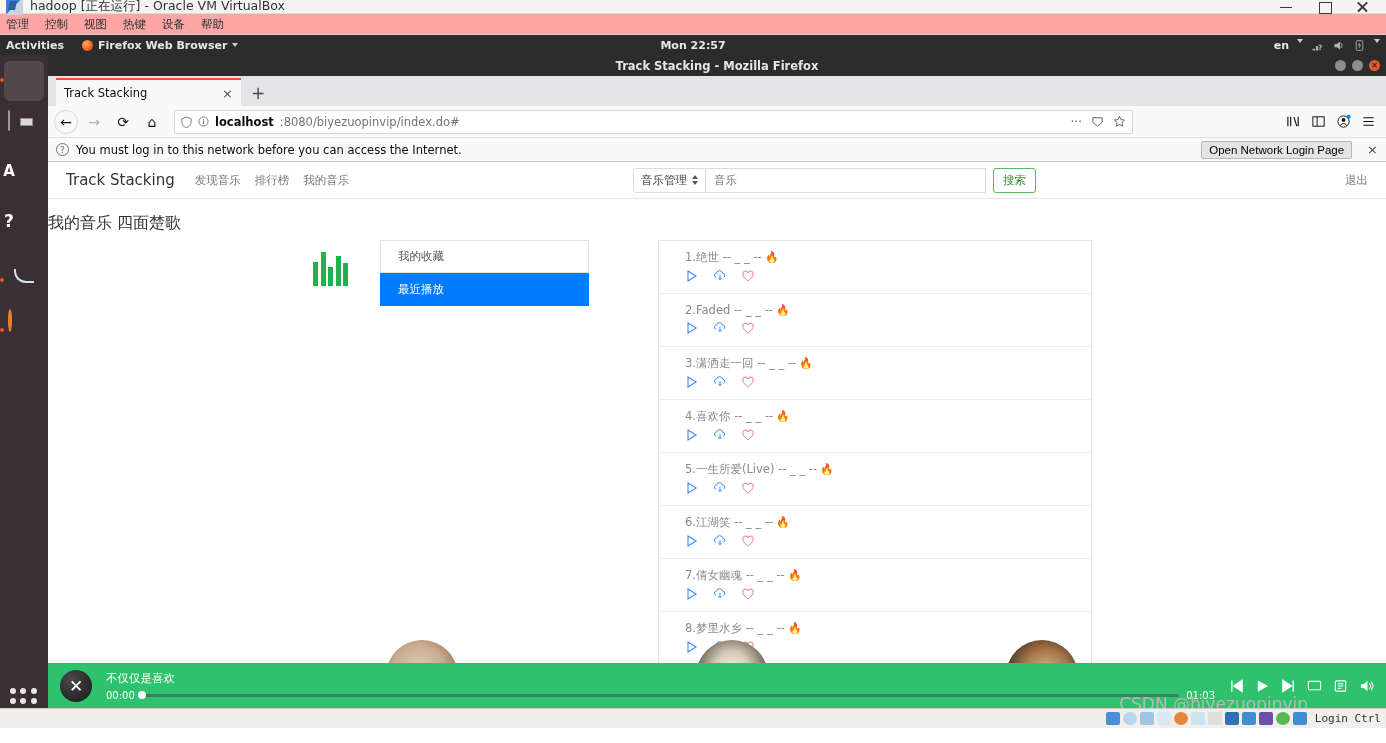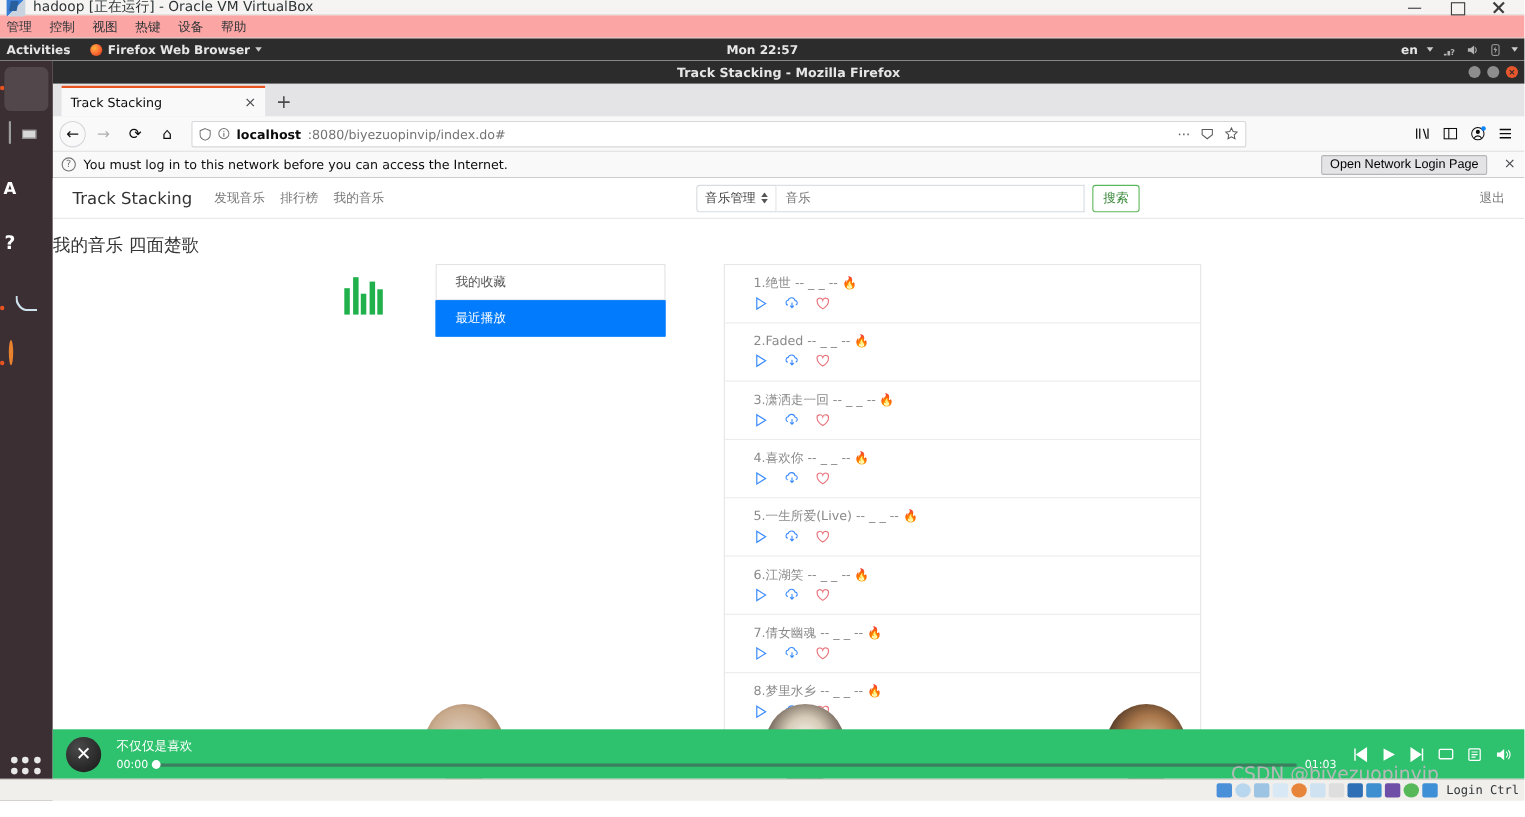--- a/index.html
+++ b/index.html
@@ -45,21 +45,21 @@
     height: 20px; background: #2c2c2c; display: flex; align-items: center;
     color: #e6e6e6; font-size: 11px; font-weight: bold; padding: 0 6px;
   }
   .ub-activities { margin-right: 18px; }
   .ub-app { display: flex; align-items: center; gap: 5px; }
   .ff-mini {
     width: 11px; height: 11px; border-radius: 50%;
     background: radial-gradient(circle at 35% 35%, #ffb238 0%, #ff7139 45%, #e24f1e 75%, #9b3bbd 100%);
   }
   .ub-clock { position: absolute; left: 50%; transform: translateX(-50%); font-size: 11px; font-weight: bold; color: #e8e8e8; }
-  .ub-right { margin-left: auto; display: flex; align-items: center; gap: 8px; font-size: 11px; }
+  .ub-right { margin-left: auto; display: flex; gap: 8px; font-size: 11px; }
   .ico-sm { width: 13px; height: 13px; display: inline-block; position: relative; opacity: .85; }
   .caret-dn { width:0;height:0;border-left:3.5px solid transparent;border-right:3.5px solid transparent;border-top:4px solid #ccc; display:inline-block; }
 
   
   .desk { position: relative; height: 673px; display: flex; background: #fff; }
 
   
   .dock {
     width: 48px; background: #3b2f33; display: flex; flex-direction: column;
     align-items: center; padding-top: 6px; gap: 10px; flex: none; position: relative;
@@ -148,21 +148,21 @@
   }
   .search-btn {
     height: 25px; margin-left: 7px; border: 1px solid #5cb85c; border-radius: 3px; background: #fff;
     color: #3d8b3d; font-size: 11.5px; padding: 0 9px; cursor: pointer;
     font-family: "DejaVu Sans", sans-serif;
   }
   .logout { position: absolute; right: 18px; font-size: 11.5px; color: #777; }
 
   .page-heading { font-size: 16px; color: #333; padding: 14px 0 6px 0; font-weight: normal; }
 
-  .content { display: flex; padding-left: 265px; gap: 16px; position: relative; }
+  .content { display: flex; padding-left: 265px; gap: 0; position: relative; }
   .eq-icon { display: flex; align-items: flex-end; gap: 2.5px; height: 38px; margin: 8px 32px 0 0; }
   .eq-icon i { width: 5px; background: #21b14c; display: block; }
 
   .leftpanel { width: 209px; }
   .lp-item {
     height: 33px; border: 1px solid #e3e3e3; display: flex; align-items: center;
     padding-left: 17px; font-size: 11.5px; color: #555; background: #fff;
   }
   .lp-item.active { background: #027bfd; color: #fff; border-color: #027bfd; }
 

